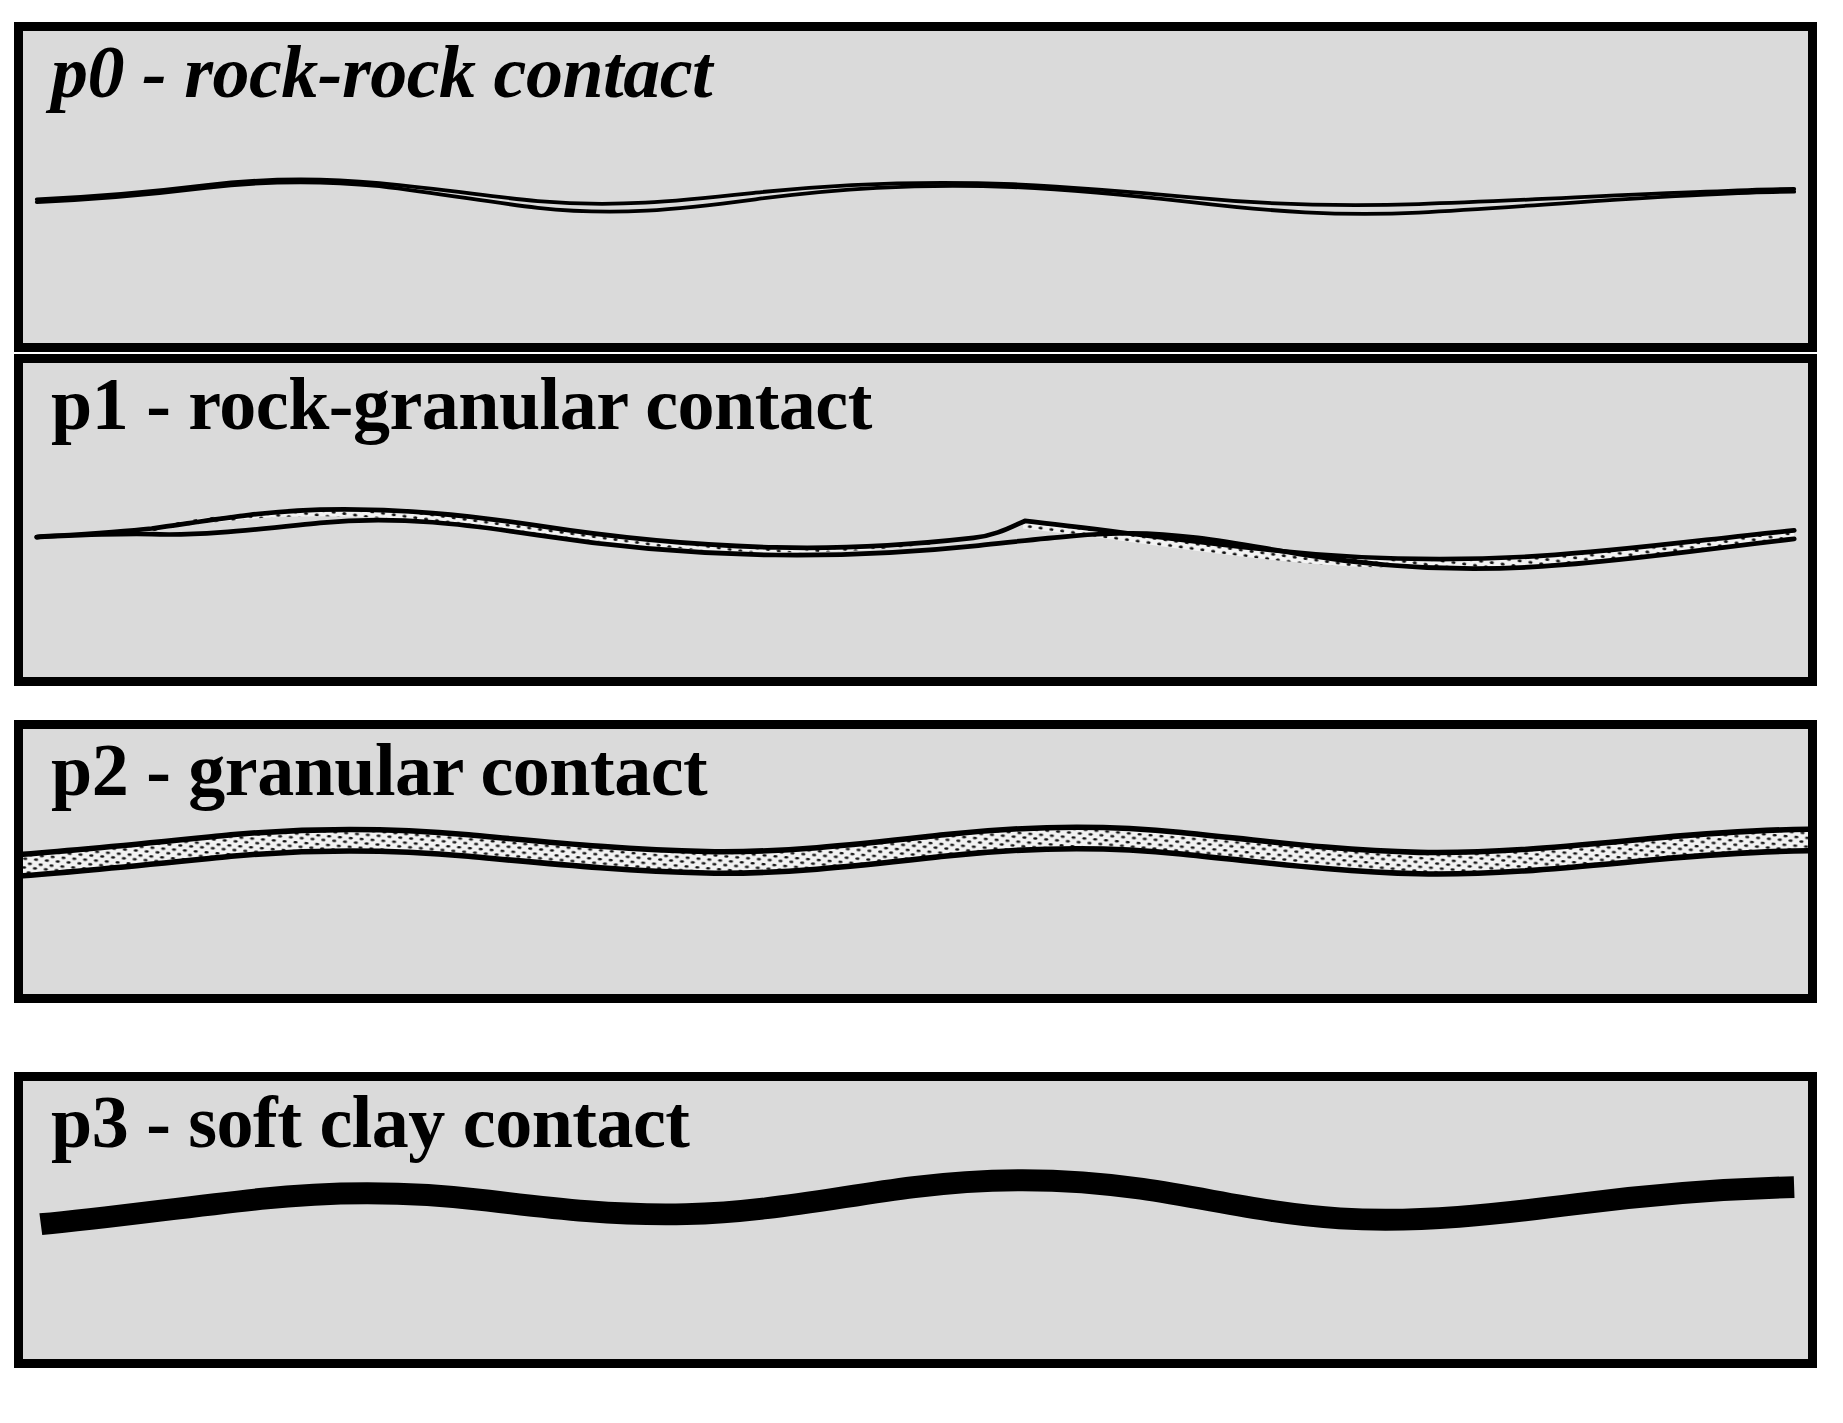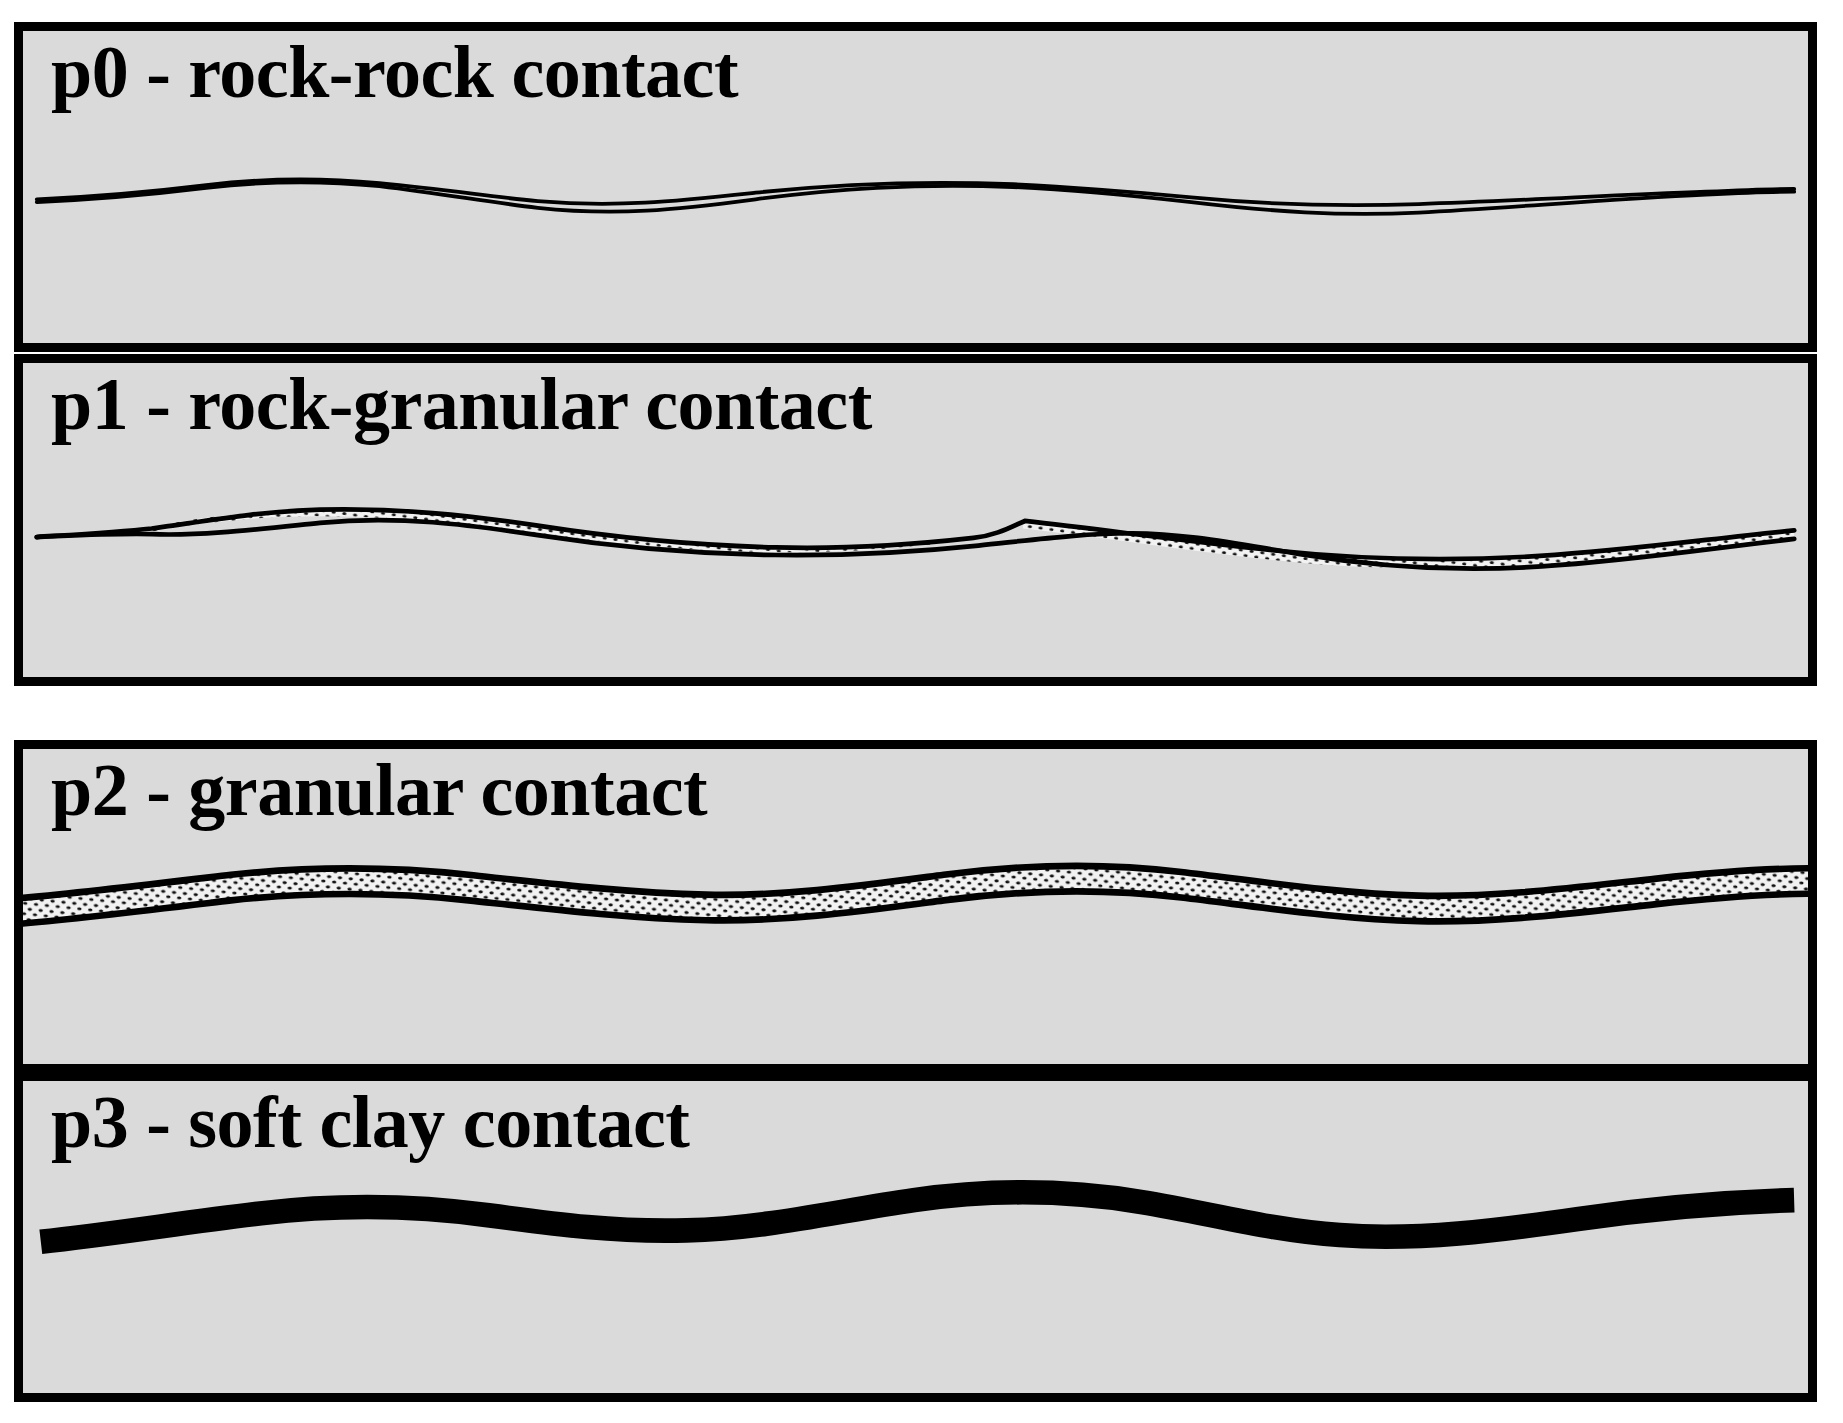--- a/index.html
+++ b/index.html
@@ -21,24 +21,24 @@
   }
   .panel {
     position: absolute;
     left: 14px;
     width: 1803px;
     box-sizing: border-box;
     background: #dadada;
     border: 9px solid #000000;
     overflow: hidden;
   }
-  #panel-p0 { top: 22px;   height: 330px; }
+  #panel-p0 { top: 22px;   height: 330px; font-style: italic; }
   #panel-p1 { top: 354px;  height: 332px; }
-  #panel-p2 { top: 740px;  height: 333px; }
-  #panel-p3 { top: 1072px; height: 330px; }
+  #panel-p2 { top: 720px;  height: 283px; }
+  #panel-p3 { top: 1072px; height: 296px; }
 
   .panel-label {
     position: absolute;
     left: 28px;
     top: 4px;
     font-size: 74px;
     font-weight: bold;
     line-height: 1.0;
     color: #000000;
     letter-spacing: -0.5px;

